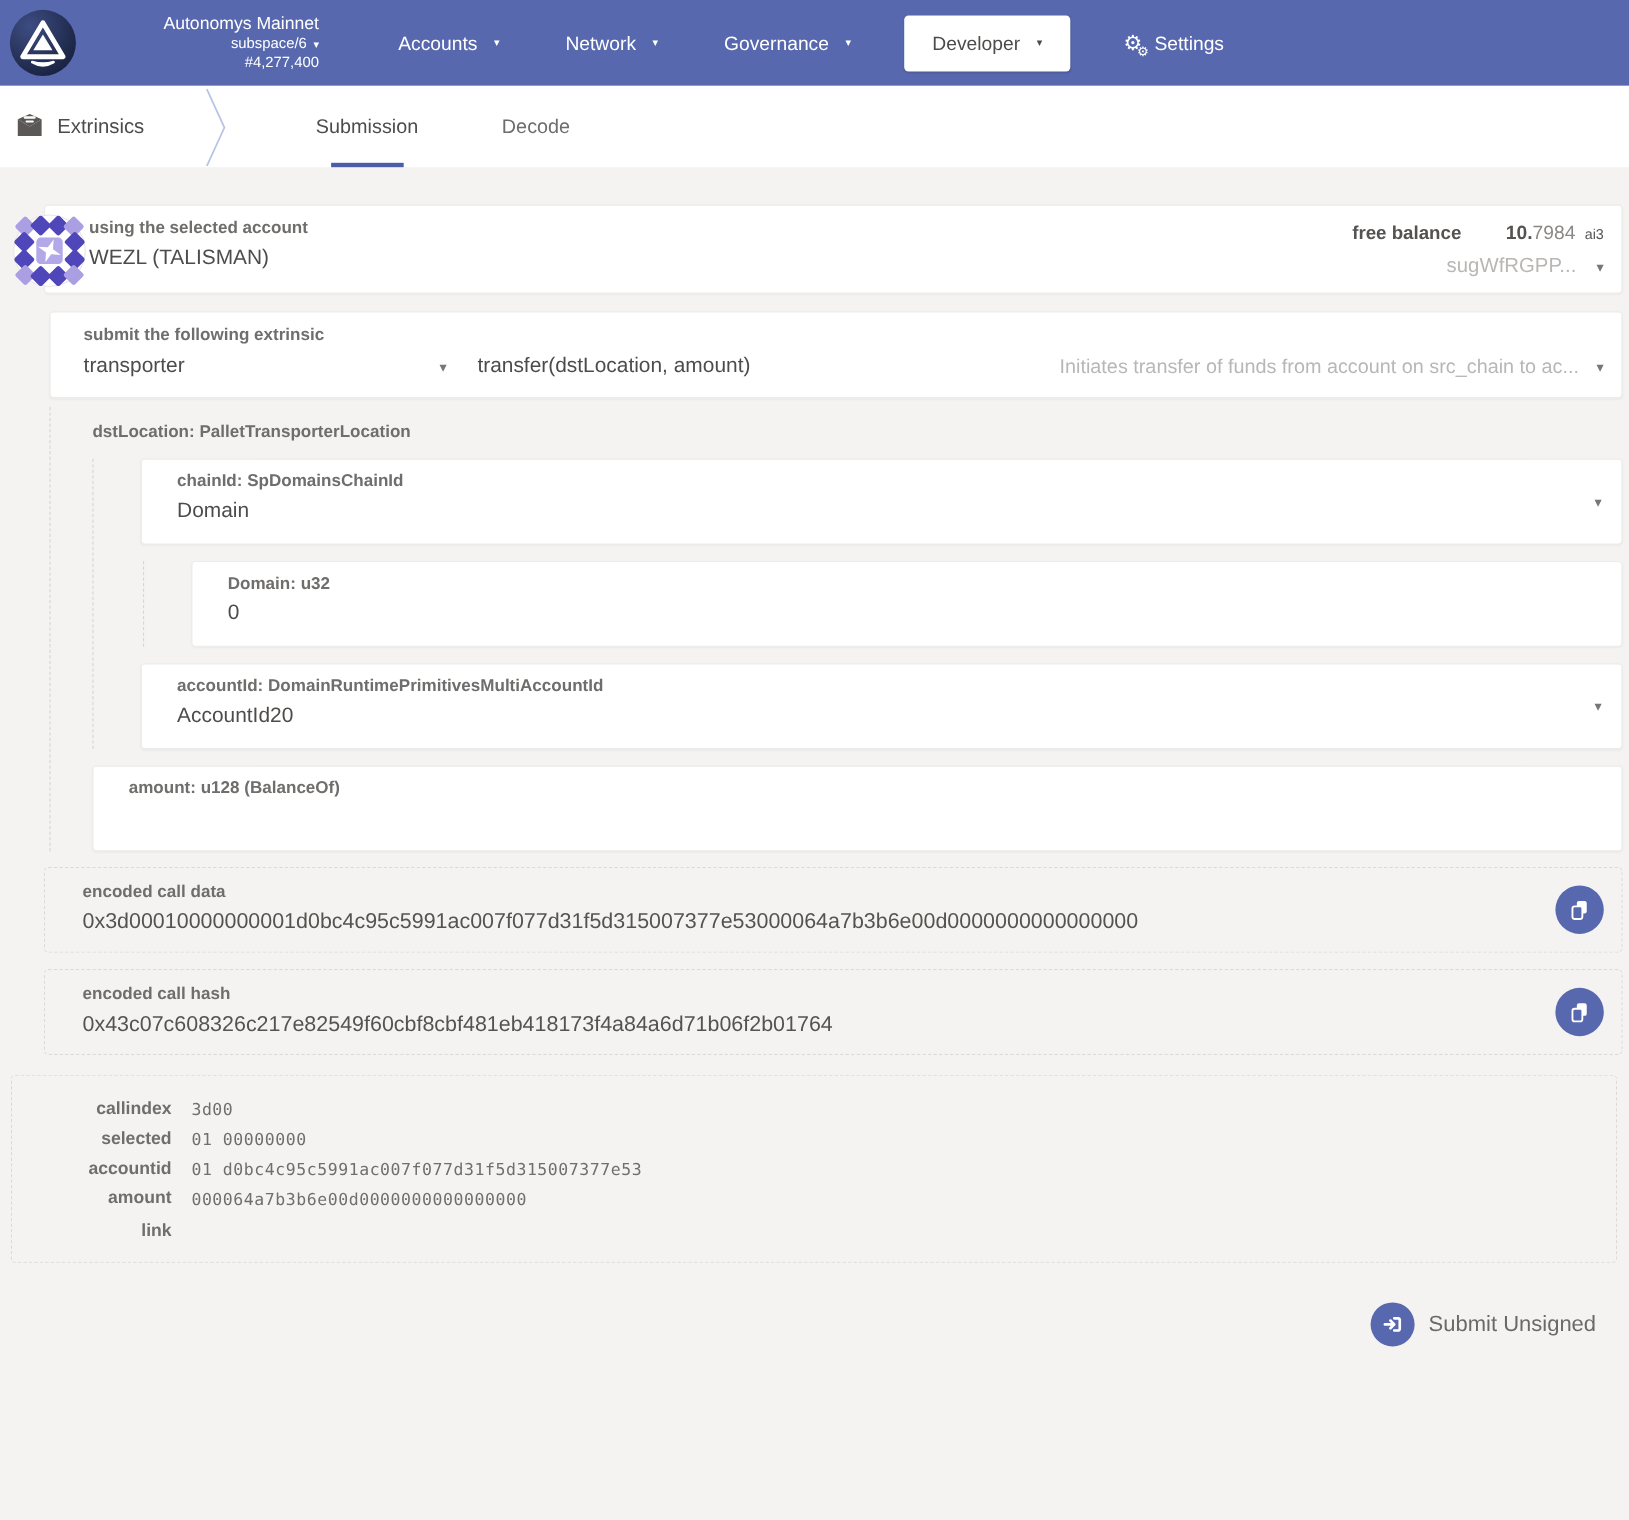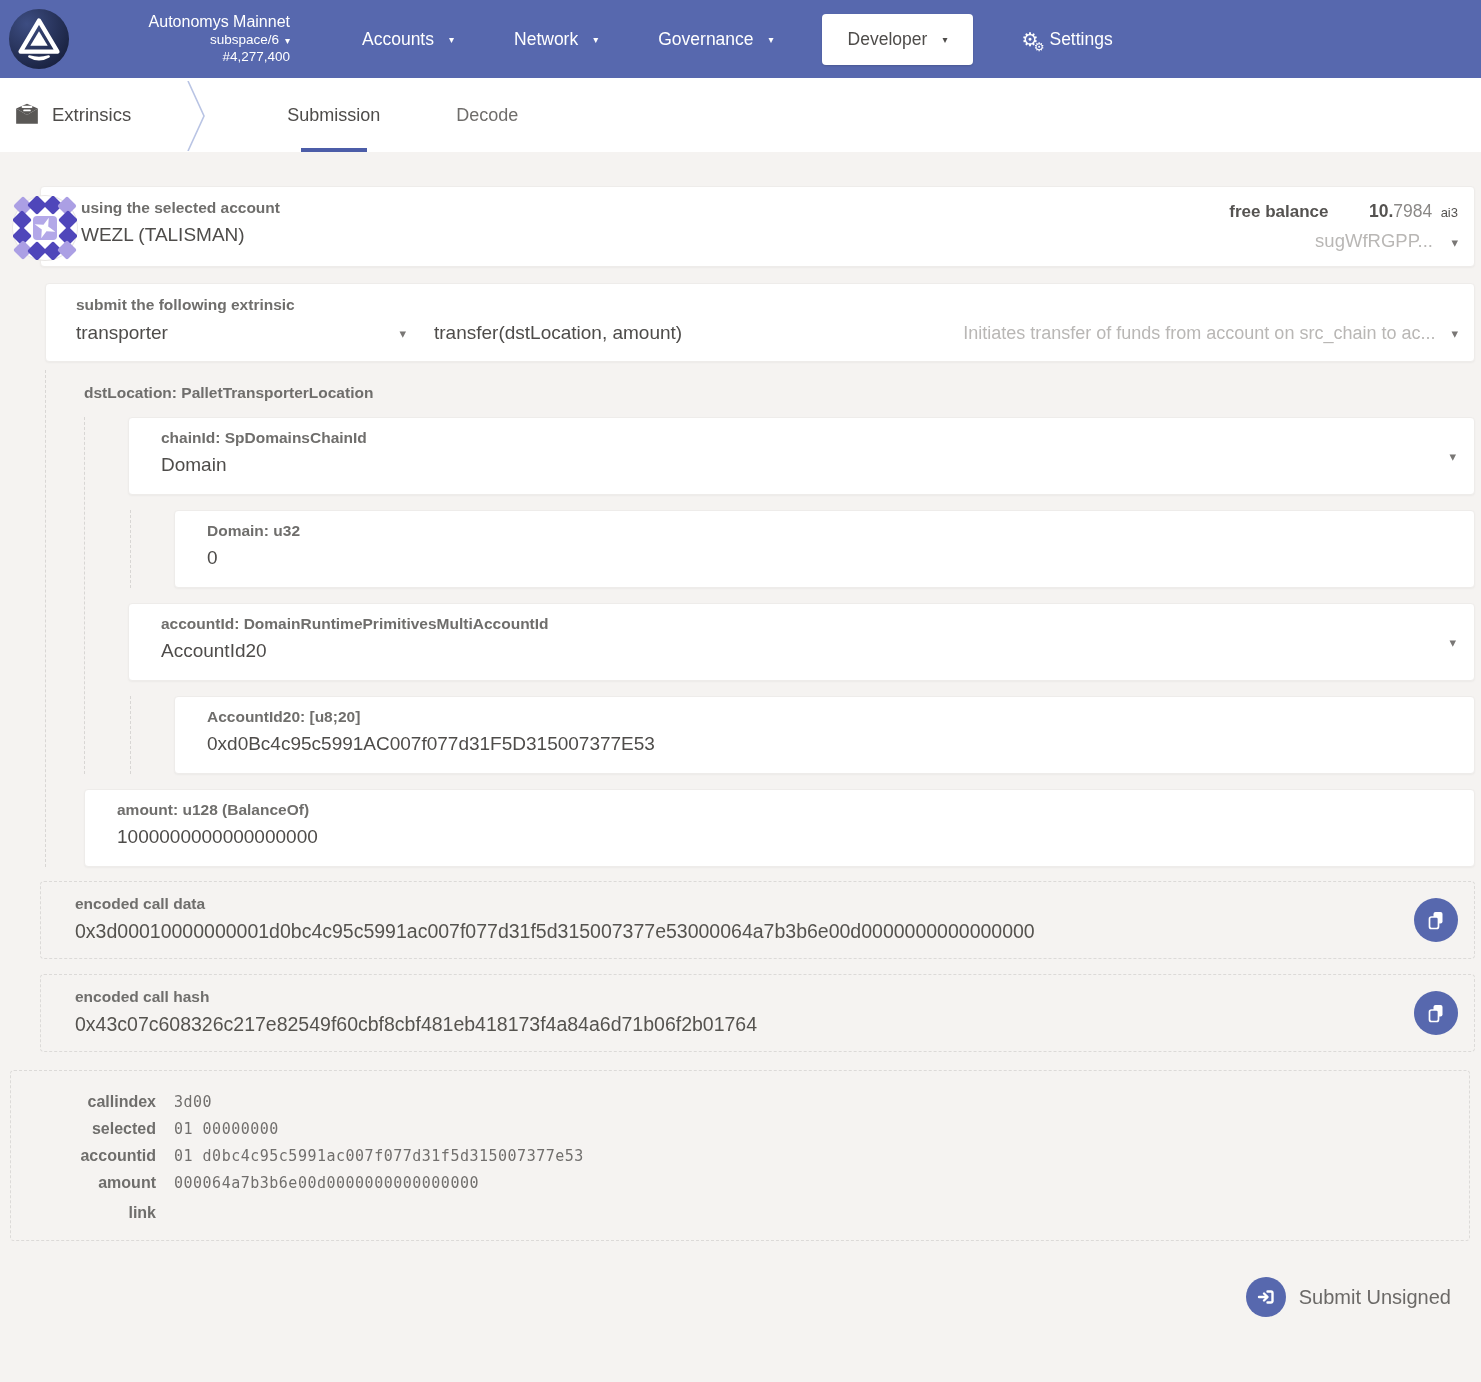--- a/index.html
+++ b/index.html
@@ -235,31 +235,24 @@
           <div class="field-value">0</div>
         </div>
       </div>
 
       <div class="card param-card">
         <div class="field-label">accountId: DomainRuntimePrimitivesMultiAccountId</div>
         <div class="field-value">AccountId20</div>
         <span class="caret abs">▾</span>
       </div>
 
-      <div class="tree lvl3">
-        <div class="card param-card">
-          <div class="field-label">AccountId20: [u8;20]</div>
-          <div class="field-value">0xd0Bc4c95c5991AC007f077d31F5D315007377E53</div>
-        </div>
-      </div>
     </div>
 
     <div class="card param-card" style="margin-top:15px;">
       <div class="field-label">amount: u128 (BalanceOf)</div>
-      <div class="field-value">1000000000000000000</div>
     </div>
   </div>
 
   <div class="dashed-box enc-box">
     <div class="field-label">encoded call data</div>
     <div class="enc-value">0x3d00010000000001d0bc4c95c5991ac007f077d31f5d315007377e53000064a7b3b6e00d0000000000000000</div>
     <button class="copy-btn">
       <svg width="20" height="20" viewBox="0 0 20 20">
         <rect x="7.5" y="2" width="9" height="11.5" rx="2" fill="#fff"></rect>
         <rect x="3.5" y="7" width="9" height="11.5" rx="2" fill="#5768ae" stroke="#fff" stroke-width="1.7"></rect>

